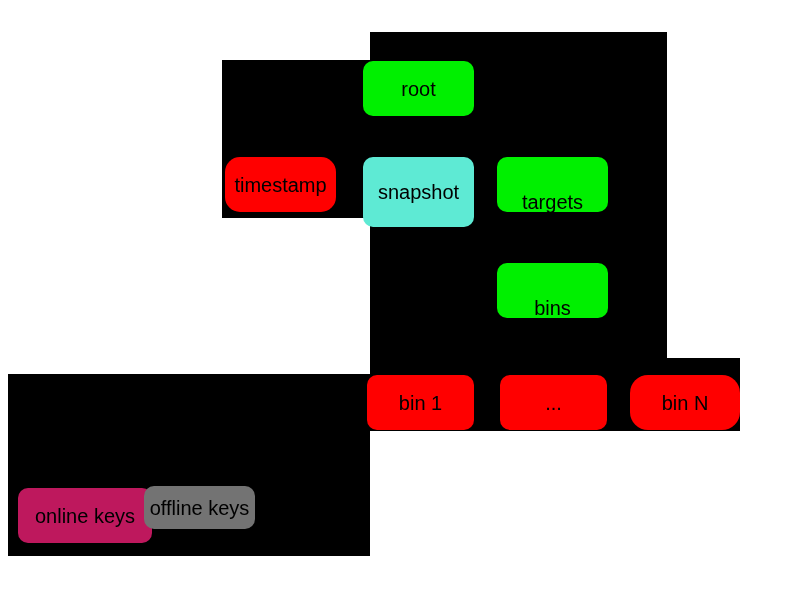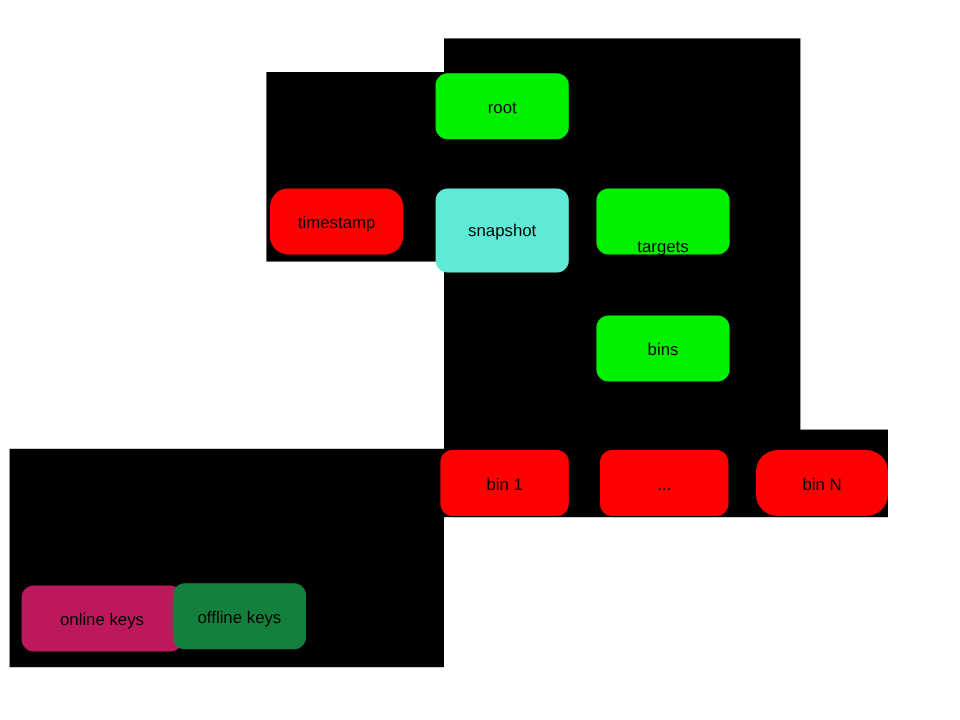--- a/index.html
+++ b/index.html
@@ -21,21 +21,21 @@
     background: #000000;
   }
   .node {
     position: absolute;
     border-radius: 10px;
     display: flex;
     align-items: center;
     justify-content: center;
     color: #000000;
     font-family: "Liberation Sans", sans-serif;
-    font-size: 14px;
+    font-size: 20px;
     line-height: 1;
     text-align: center;
     box-sizing: border-box;
     user-select: none;
   }
   .node.red   { background: #ff0000; }
   .node.green { background: #00f000; }
   .node-label {
     pointer-events: none;
     white-space: nowrap;
@@ -72,36 +72,36 @@
       </div>
       <div class="node red" style="left: 225px; top: 157px; width: 111px; height: 55px; background: rgb(255, 0, 0); border-radius: 15px;">
         <span class="node-label">timestamp</span>
       </div>
       <div class="node red" style="left: 363px; top: 157px; width: 111px; height: 70px; background: #5eead4; text-align: right;">
         <span class="node-label">snapshot</span>
       </div>
       <div class="node green" style="left: 497px; top: 157px; width: 111px; height: 55px; background: rgb(0, 240, 0); align-items: flex-end;">
         <span class="node-label">targets</span>
       </div>
-      <div class="node green" style="left: 497px; top: 263px; width: 111px; height: 55px; background: rgb(0, 240, 0);">
+      <div class="node green" style="left: 497px; top: 263px; width: 111px; height: 55px; background: rgb(0, 240, 0); align-items: flex-end;">
         <span class="node-label">bins</span>
         <span class="handle tl"></span>
         <span class="handle tr"></span>
         <span class="handle bl"></span>
         <span class="handle br"></span>
       </div>
       <div class="node red" style="left: 367px; top: 375px; width: 107px; height: 55px; background: rgb(255, 0, 0);">
         <span class="node-label">bin 1</span>
       </div>
       <div class="node red" style="left: 500px; top: 375px; width: 107px; height: 55px; background: rgb(255, 0, 0);">
         <span class="node-label">...</span>
       </div>
       <div class="node red" style="left: 630px; top: 375px; width: 110px; height: 55px; background: rgb(255, 0, 0); border-radius: 18px;">
         <span class="node-label">bin N</span>
       </div>
       <div class="node red" style="left: 18px; top: 488px; width: 134px; height: 55px; background: #be185d;">
         <span class="node-label">online keys</span>
       </div>
-      <div class="node green" style="left: 144px; top: 486px; width: 111px; height: 55px; background: #15803d;">
+      <div class="node green" style="left: 144px; top: 486px; width: 111px; height: 43px; background: #737373;">
         <span class="node-label">offline keys</span>
       </div>
     </div>
 </div>
 
 </body></html>

